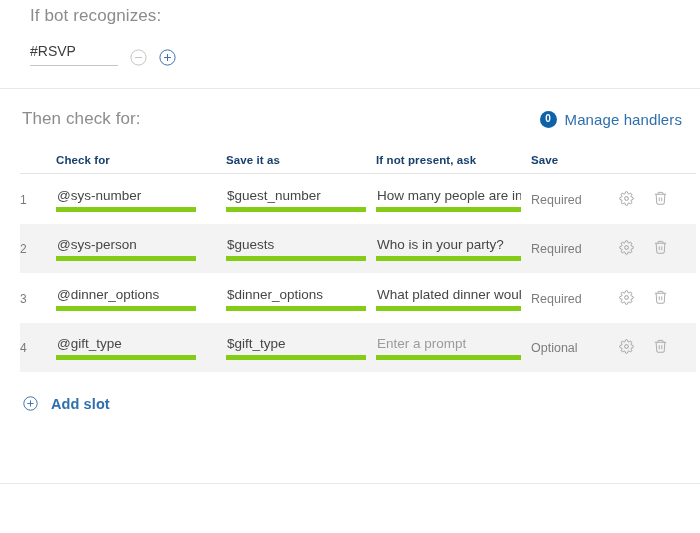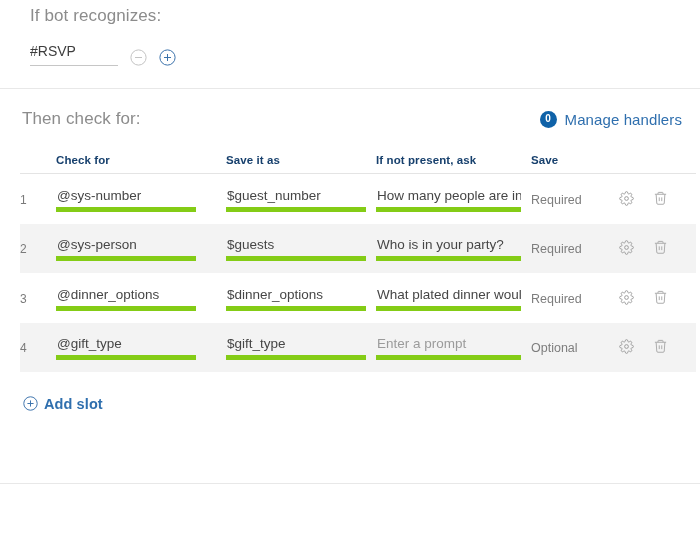--- a/index.html
+++ b/index.html
@@ -154,21 +154,21 @@
     align-items: center;
     justify-content: center;
     cursor: pointer;
   }
   .icon-btn svg { display: block; }
 
   
   .add-slot {
     display: flex;
     align-items: center;
-    gap: 5px;
+    gap: 12px;
     margin: 23px 0 0 22px;
     cursor: pointer;
     width: max-content;
   }
   .add-slot .link-text { font-size: 14.5px; font-weight: 700; }
 
   
   .sec-respond {
     position: absolute;
     top: 483px; left: 0; right: 0; bottom: 0;

